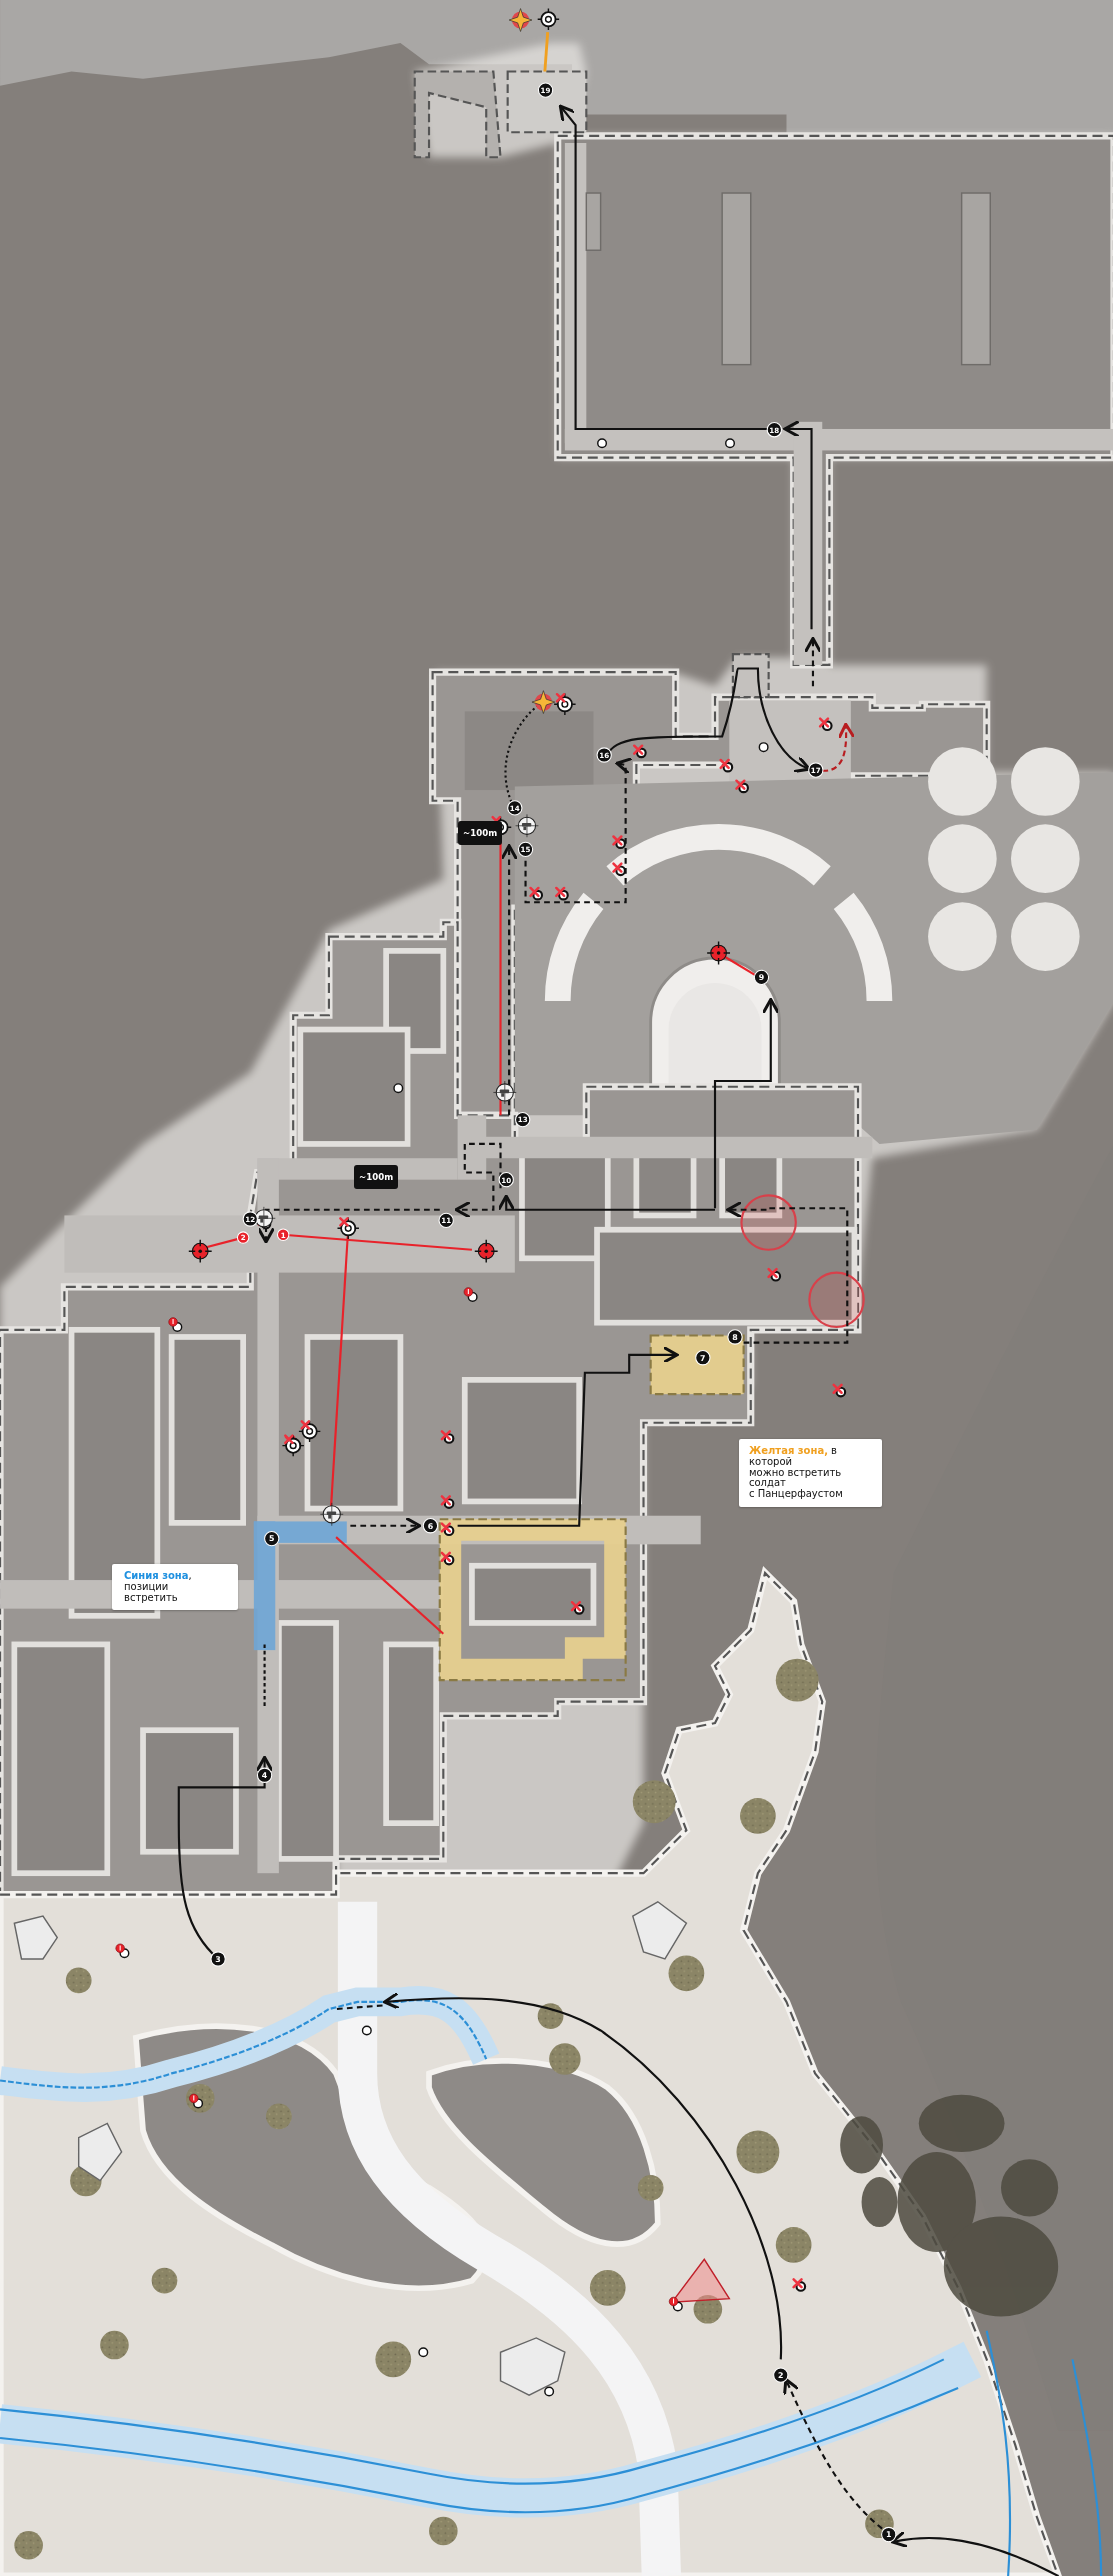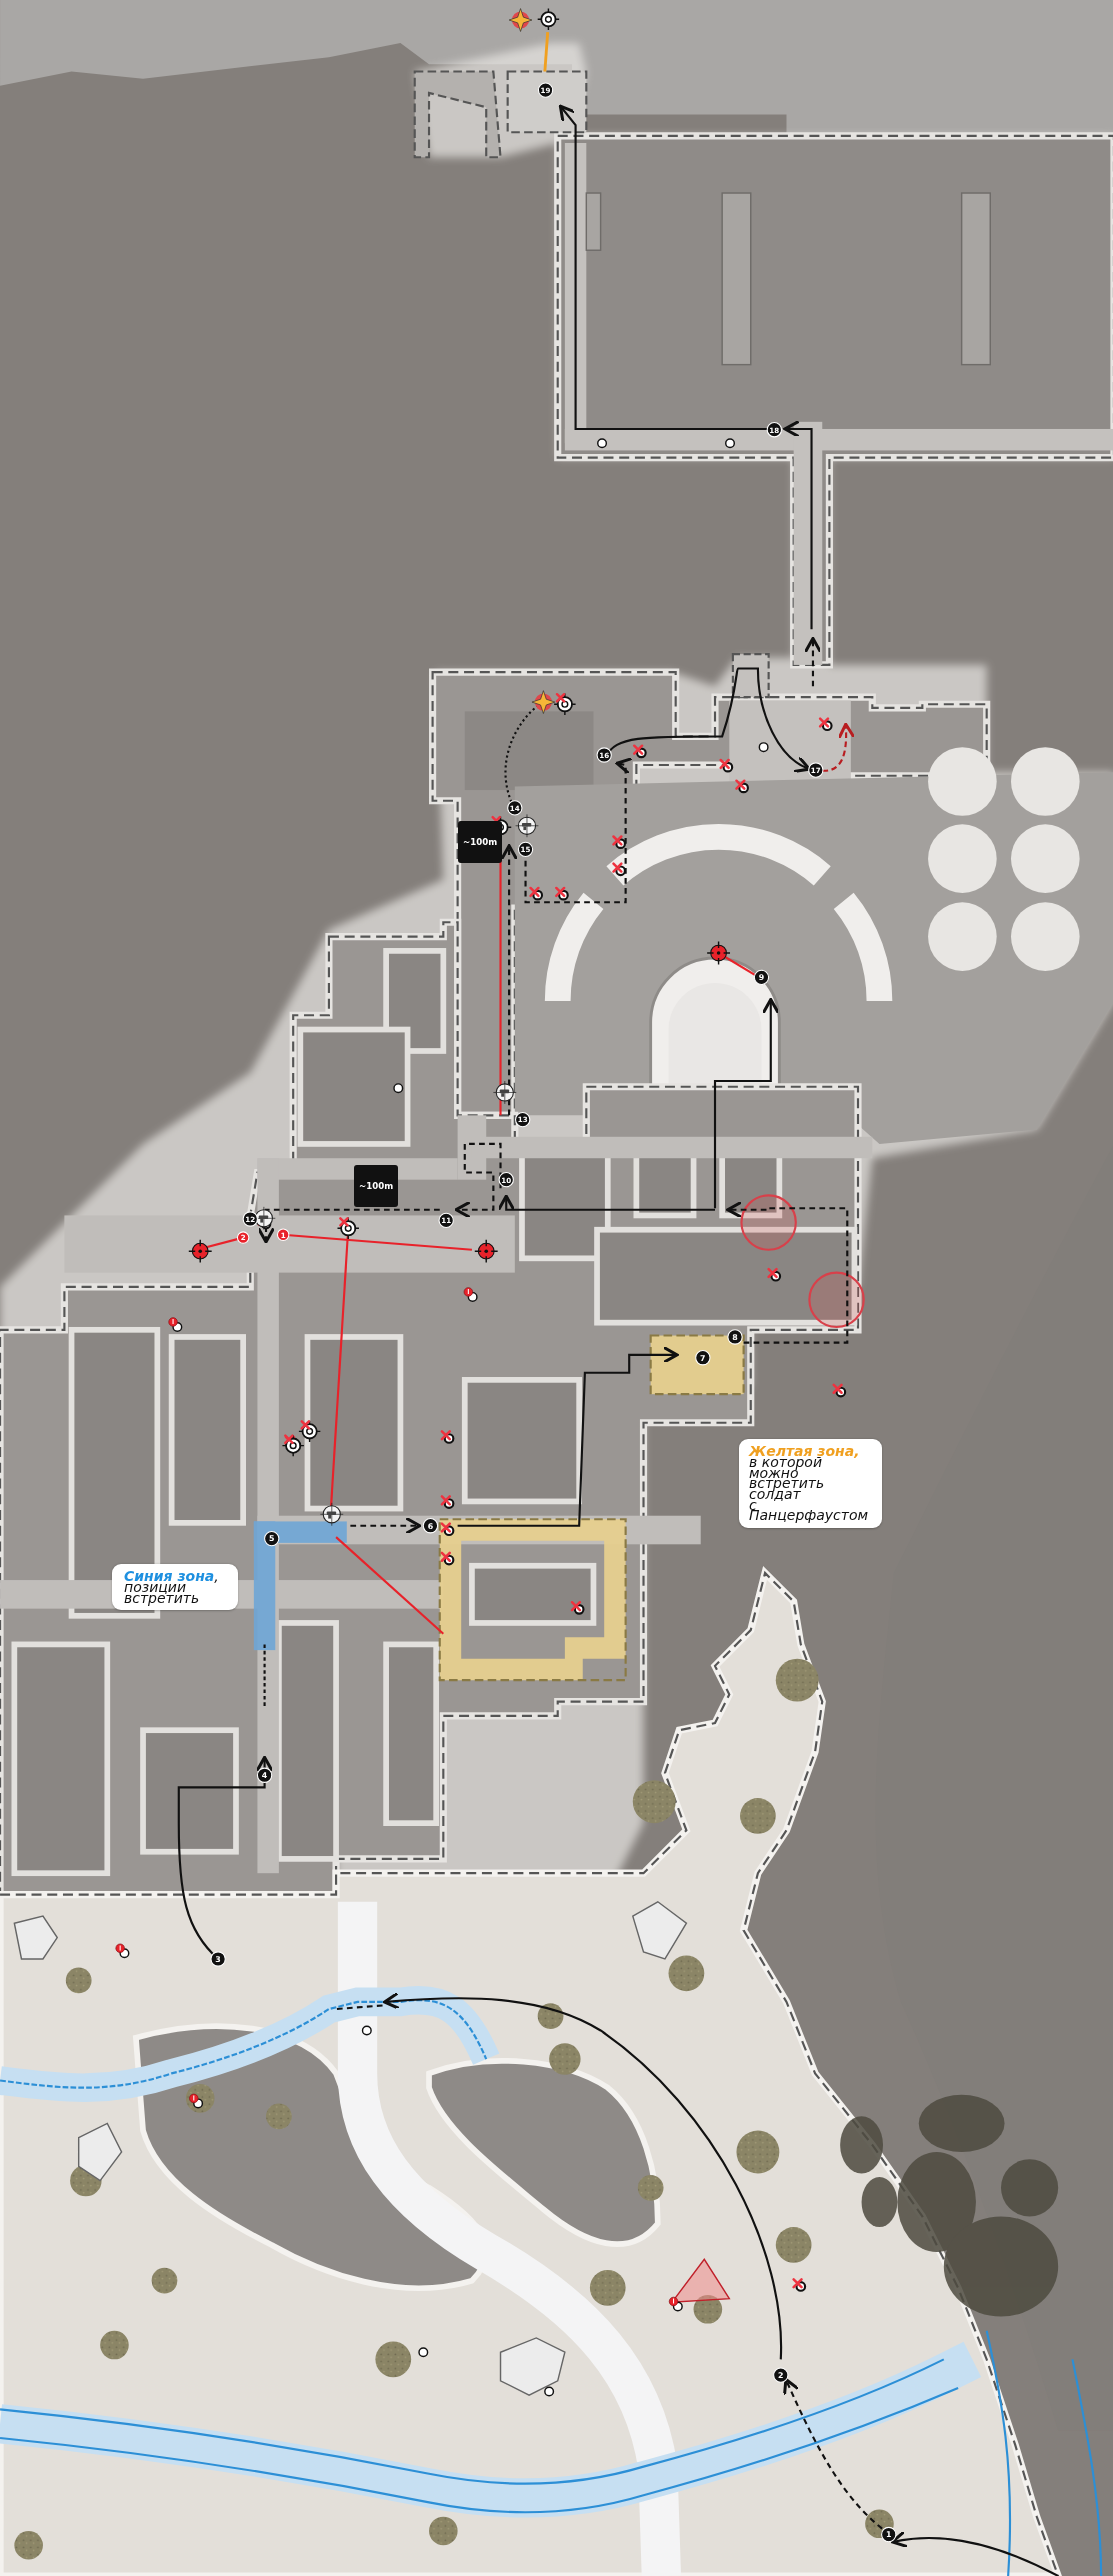--- a/index.html
+++ b/index.html
@@ -1,20 +1,20 @@
 <!DOCTYPE html>
 <html style="font-size:11.4px"><head>
 <meta charset="utf-8">
 <style>
   html,body{margin:0;padding:0;background:#8a8684;}
   #map{position:relative;width:1114px;height:2576px;overflow:hidden;font-family:"DejaVu Sans",sans-serif;}
   svg#mapsvg{position:absolute;left:0;top:0;width:1114px;height:2576px;}
   .wp-text{font-family:"DejaVu Sans",sans-serif;font-weight:bold;fill:#fff;text-anchor:middle;dominant-baseline:central;}
-  .dist-label{position:absolute;background:#111;color:#fff;font-weight:bold;font-size:8.6px;padding:16px 5px;border-radius:2.9px;font-family:"DejaVu Sans",sans-serif;white-space:nowrap;}
-  .callout{position:absolute;background:#fff;border-radius:9px;padding:7.1px 10px;font-family:"DejaVu Sans",sans-serif;font-size:14px;line-height:10.7px;color:#111;box-shadow:0 0.7px 2.1px rgba(0,0,0,.25);font-style:italic;}
+  .dist-label{position:absolute;background:#111;color:#fff;font-weight:bold;font-size:8.6px;padding:7px 5px;border-radius:2.9px;font-family:"DejaVu Sans",sans-serif;white-space:nowrap;}
+  .callout{position:absolute;background:#fff;border-radius:2px;padding:7.1px 10px;font-family:"DejaVu Sans",sans-serif;font-size:10px;line-height:10.7px;color:#111;box-shadow:0 0.7px 2.1px rgba(0,0,0,.25);}
   .callout .hl-yellow{color:#f0a020;font-weight:bold;}
   .callout .hl-blue{color:#1e90e0;font-weight:bold;}
 </style>
 </head>
 <body>
 
 <div id="map">
 <svg id="mapsvg" viewBox="0 0 1558 3603" xmlns="http://www.w3.org/2000/svg">
   <defs>
     <filter id="glow" x="-10%" y="-10%" width="120%" height="120%">

